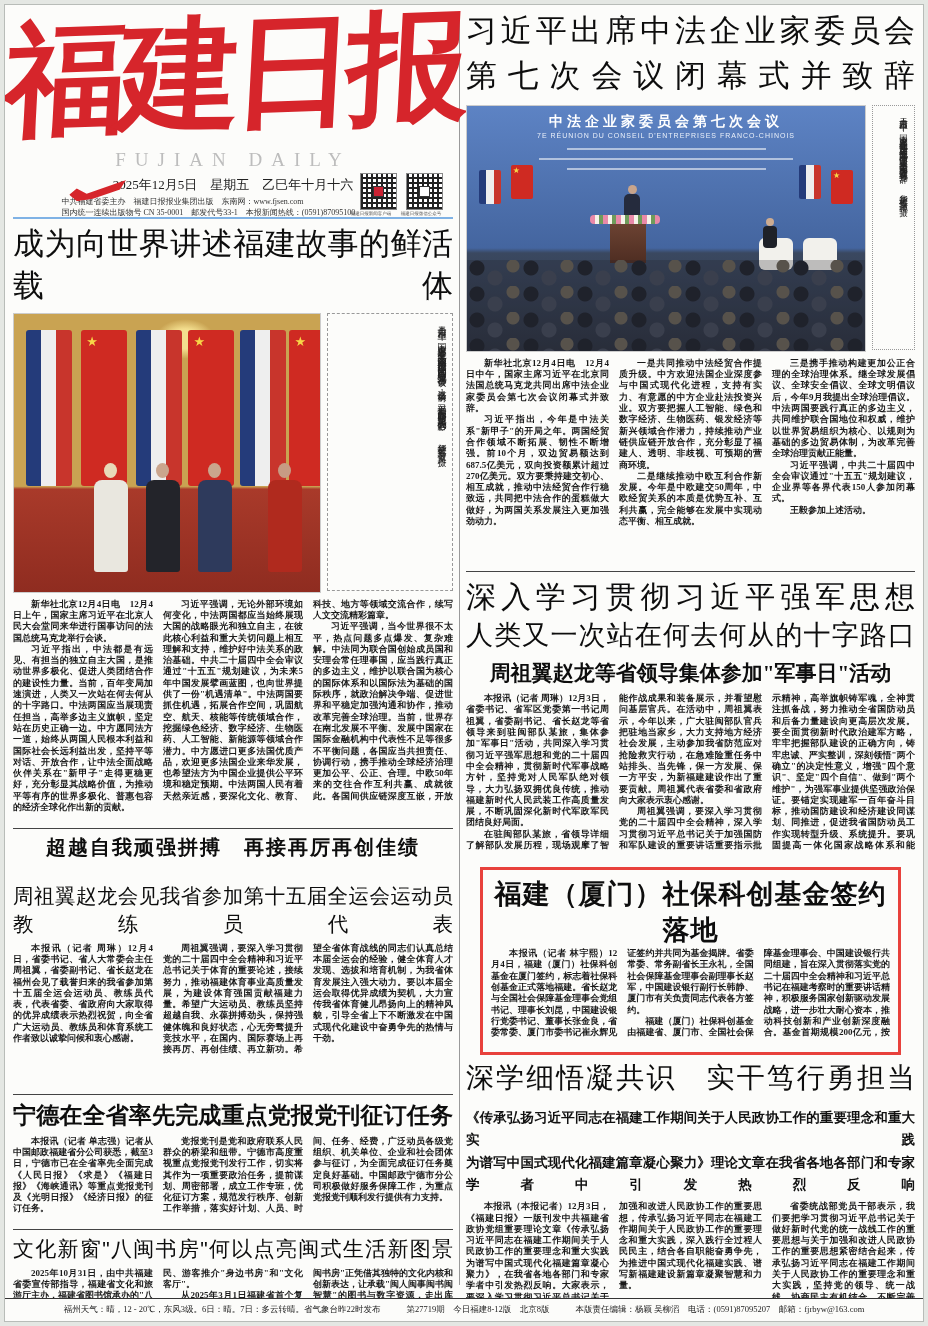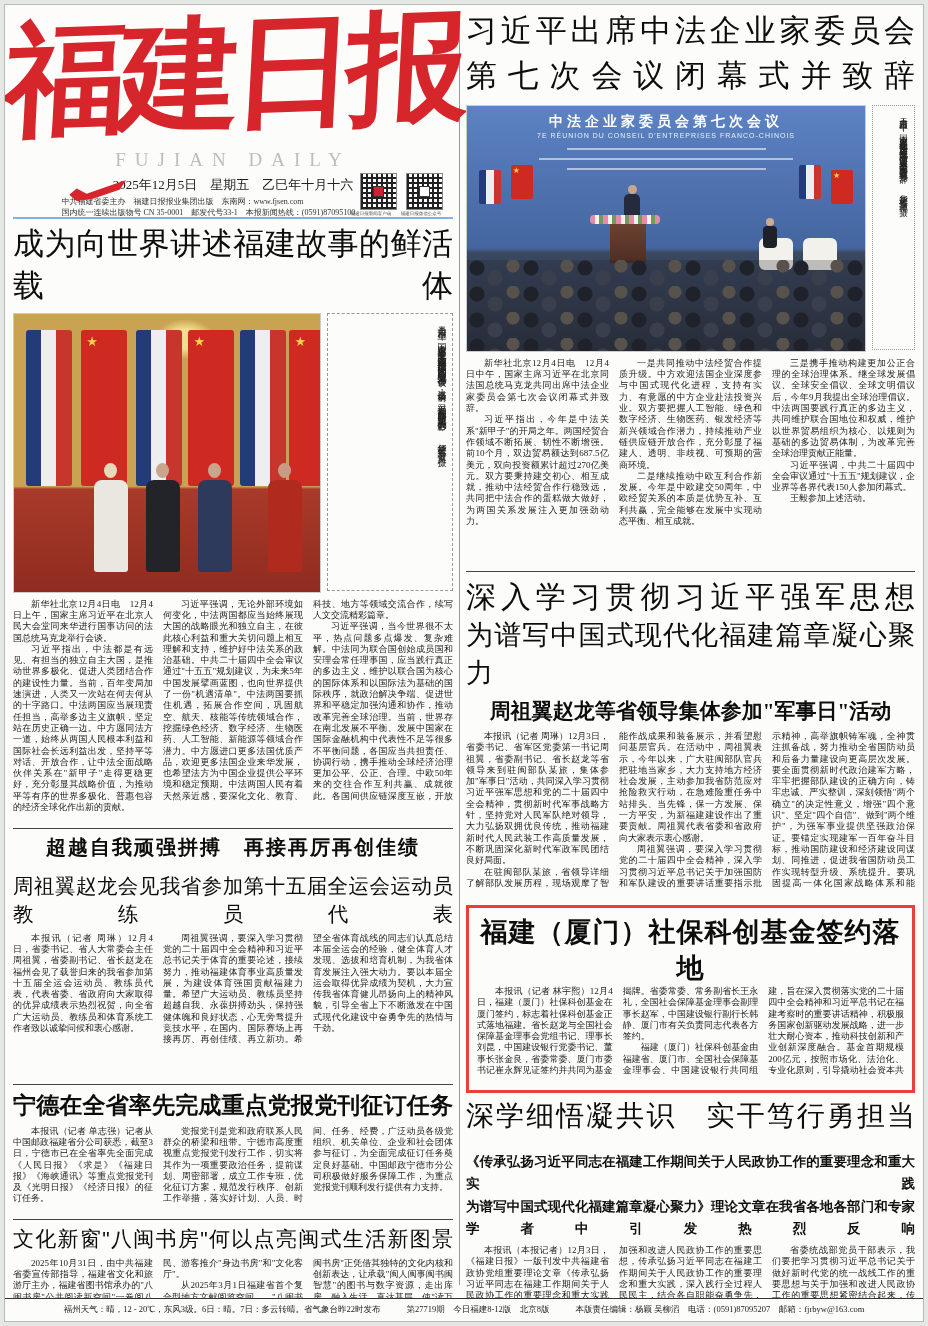--- a/index.html
+++ b/index.html
@@ -26,21 +26,21 @@
   .blue-rule{height:2px;background:#7fb2e5;margin:2px 0 4px;}
 
   
   .h-sans{font-family:"Liberation Sans",sans-serif;font-weight:normal;color:#0d0d0d;text-align:justify;text-align-last:justify;}
   .h-serif{font-family:"Liberation Serif",serif;font-weight:bold;color:#0d0d0d;}
   .center{text-align:center;text-align-last:center;}
 
   
   .cols{column-gap:10px;font-size:9px;line-height:11.3px;text-align:justify;overflow:hidden;}
   .cols p{margin:0;text-indent:2em;}
-  .c3{column-count:3;}
+  .c3{column-count:3;font-weight:bold;}
 
   hr.sec{border:none;border-top:1px solid #444;margin:5px 0;}
 
   
   .photo-row{display:flex;gap:6px;}
   .cap-v{writing-mode:vertical-rl;font-size:9px;line-height:1.55;border:1px dashed #999;padding:5px 4px;color:#222;letter-spacing:1px;overflow:hidden;}
   .photo{position:relative;overflow:hidden;border:1px solid #ccc;}
 
   
   .scene-hall{background:linear-gradient(180deg,#c9a352 0%,#c9a352 62%,#a93a2a 63%,#8f2c20 100%);}
@@ -75,21 +75,21 @@
   .chair{position:absolute;top:54%;width:34px;height:32px;background:#f2f1ec;border-radius:6px;}
   .sitter{position:absolute;top:49%;width:14px;height:22px;background:#1e2128;border-radius:4px;}
   .sitter:before{content:"";position:absolute;top:-8px;left:3px;width:8px;height:8px;border-radius:50%;background:#cdab90;}
   .audience{position:absolute;bottom:0;width:100%;height:37%;
      background-image:radial-gradient(circle at 10px 8px,#1f222b 0 7px,transparent 8px),
                       radial-gradient(circle at 28px 18px,#3a3f4d 0 7px,transparent 8px),
                       radial-gradient(circle at 46px 6px,#57524b 0 6px,transparent 7px);
      background-size:54px 26px;background-color:rgba(30,32,40,.25);}
 
   
-  .redbox{border:3px solid #e8413c;padding:6px 8px 8px;margin:6px 0 4px;}
+  .redbox{border:3px solid #e8413c;padding:6px 8px 8px;margin:6px 14px 4px;}
 
   
   .sub-kai{font-size:13.5px;font-weight:bold;line-height:1.65;text-align:justify;text-align-last:justify;color:#111;}
 
   
   .footer{position:absolute;left:0;right:0;bottom:0;height:22px;border-top:1px solid #333;display:flex;align-items:center;justify-content:center;gap:26px;font-size:8.5px;color:#222;background:#fcfcfa;}
 </style>
 </head>
 <body>
 
@@ -149,21 +149,21 @@
             <p>习近平指出，中法都是有远见、有担当的独立自主大国，是推动世界多极化、促进人类团结合作的建设性力量。当前，百年变局加速演进，人类又一次站在何去何从的十字路口。中法两国应当展现责任担当，高举多边主义旗帜，坚定站在历史正确一边。中方愿同法方一道，始终从两国人民根本利益和国际社会长远利益出发，坚持平等对话、开放合作，让中法全面战略伙伴关系在"新甲子"走得更稳更好，充分彰显其战略价值，为推动平等有序的世界多极化、普惠包容的经济全球化作出新的贡献。</p>
             <p>习近平强调，无论外部环境如何变化，中法两国都应当始终展现大国的战略眼光和独立自主，在彼此核心利益和重大关切问题上相互理解和支持，维护好中法关系的政治基础。中共二十届四中全会审议通过"十五五"规划建议，为未来5年中国发展擘画蓝图，也向世界提供了一份"机遇清单"。中法两国要抓住机遇，拓展合作空间，巩固航空、航天、核能等传统领域合作，挖掘绿色经济、数字经济、生物医药、人工智能、新能源等领域合作潜力。中方愿进口更多法国优质产品，欢迎更多法国企业来华发展，也希望法方为中国企业提供公平环境和稳定预期。中法两国人民有着天然亲近感，要深化文化、教育、科技、地方等领域交流合作，续写人文交流精彩篇章。</p>
             <p>习近平强调，当今世界很不太平，热点问题多点爆发、复杂难解。中法同为联合国创始成员国和安理会常任理事国，应当践行真正的多边主义，维护以联合国为核心的国际体系和以国际法为基础的国际秩序，就政治解决争端、促进世界和平稳定加强沟通和协作，推动改革完善全球治理。当前，世界存在南北发展不平衡、发展中国家在国际金融机构中代表性不足等很多不平衡问题，各国应当共担责任、协调行动，携手推动全球经济治理更加公平、公正、合理。中欧50年来的交往合作互利共赢、成就彼此。各国间供应链深度互嵌，开放合作带来机遇发展，"脱钩断链"意味着自我封闭。（下转第二版）</p>
           </div>
       </div>
 
       <hr class="sec">
 
       <div>
         <div class="h-serif center" style="font-size:20px;letter-spacing:2px">超越自我顽强拼搏　再接再厉再创佳绩</div>
-        <div class="h-sans" style="font-size:20.5px;margin:11px 0 5px">周祖翼赵龙会见我省参加第十五届全运会运动员教练员代表</div>
+        <div class="h-sans" style="font-size:20.5px;margin:21px 0 5px">周祖翼赵龙会见我省参加第十五届全运会运动员教练员代表</div>
         <div class="cols c3" style="height:146px">
             <p>本报讯（记者 周琳）12月4日，省委书记、省人大常委会主任周祖翼，省委副书记、省长赵龙在福州会见了载誉归来的我省参加第十五届全运会运动员、教练员代表，代表省委、省政府向大家取得的优异成绩表示热烈祝贺，向全省广大运动员、教练员和体育系统工作者致以诚挚问候和衷心感谢。</p>
             <p>周祖翼强调，要深入学习贯彻党的二十届四中全会精神和习近平总书记关于体育的重要论述，接续努力，推动福建体育事业高质量发展，为建设体育强国贡献福建力量。希望广大运动员、教练员坚持超越自我、永葆拼搏劲头，保持强健体魄和良好状态，心无旁骛提升竞技水平，在国内、国际赛场上再接再厉、再创佳绩、再立新功。希望全省体育战线的同志们认真总结本届全运会的经验，健全体育人才发现、选拔和培育机制，为我省体育发展注入强大动力。要以本届全运会取得优异成绩为契机，大力宣传我省体育健儿昂扬向上的精神风貌，引导全省上下不断激发在中国式现代化建设中奋勇争先的热情与干劲。</p>
           </div>
       </div>
 
       <hr class="sec">
 
       <div>
         <div class="h-serif" style="font-size:23px;text-align:justify;text-align-last:justify;margin-bottom:5px">宁德在全省率先完成重点党报党刊征订任务</div>
@@ -220,39 +220,39 @@
             <p>三是携手推动构建更加公正合理的全球治理体系。继全球发展倡议、全球安全倡议、全球文明倡议后，今年9月我提出全球治理倡议。中法两国要践行真正的多边主义，共同维护联合国地位和权威，维护以世界贸易组织为核心、以规则为基础的多边贸易体制，为改革完善全球治理贡献正能量。</p>
             <p>习近平强调，中共二十届四中全会审议通过"十五五"规划建议，企业界等各界代表150人参加闭幕式。</p>
             <p>王毅参加上述活动。</p>
           </div>
       </div>
 
       <hr class="sec">
 
       <div>
         <div class="h-sans" style="font-size:30px;line-height:1.35">深入学习贯彻习近平强军思想</div>
-        <div class="h-sans" style="font-size:27px;line-height:1.4">为谱写中国式现代化福建篇章凝心聚力</div>
+        <div class="h-sans" style="font-size:27px;line-height:1.4">人类又一次站在何去何从的十字路口</div>
         <div class="h-serif center" style="font-size:21px;margin:4px 0 6px">周祖翼赵龙等省领导集体参加"军事日"活动</div>
         <div class="cols c3" style="height:168px">
             <p>本报讯（记者 周琳）12月3日，省委书记、省军区党委第一书记周祖翼，省委副书记、省长赵龙等省领导来到驻闽部队某旅，集体参加"军事日"活动，共同深入学习贯彻习近平强军思想和党的二十届四中全会精神，贯彻新时代军事战略方针，坚持党对人民军队绝对领导，大力弘扬双拥优良传统，推动福建新时代人民武装工作高质量发展，不断巩固深化新时代军政军民团结良好局面。</p>
             <p>在驻闽部队某旅，省领导详细了解部队发展历程，现场观摩了智能作战成果和装备展示，并看望慰问基层官兵。在活动中，周祖翼表示，今年以来，广大驻闽部队官兵把驻地当家乡，大力支持地方经济社会发展，主动参加我省防范应对抢险救灾行动，在急难险重任务中站排头、当先锋，保一方发展、保一方平安，为新福建建设作出了重要贡献。周祖翼代表省委和省政府向大家表示衷心感谢。</p>
             <p>周祖翼强调，要深入学习贯彻党的二十届四中全会精神，深入学习贯彻习近平总书记关于加强国防和军队建设的重要讲话重要指示批示精神，高举旗帜铸军魂，全神贯注抓备战，努力推动全省国防动员和后备力量建设向更高层次发展。要全面贯彻新时代政治建军方略，牢牢把握部队建设的正确方向，铸牢忠诚、严实整训，深刻领悟"两个确立"的决定性意义，增强"四个意识"、坚定"四个自信"、做到"两个维护"，为强军事业提供坚强政治保证。要锚定实现建军一百年奋斗目标，推动国防建设和经济建设同谋划、同推进，促进我省国防动员工作实现转型升级、系统提升。要巩固提高一体化国家战略体系和能力，加快新兴领域战略能力建设，促进新质生产力同新质战斗力高效融合。</p>
           </div>
       </div>
 
       <div class="redbox">
         <div class="h-serif center" style="font-size:27px;letter-spacing:1px">福建（厦门）社保科创基金签约落地</div>
         <div class="cols c3" style="height:96px">
             <p>本报讯（记者 林宇熙）12月4日，福建（厦门）社保科创基金在厦门签约，标志着社保科创基金正式落地福建。省长赵龙与全国社会保障基金理事会党组书记、理事长刘昆，中国建设银行党委书记、董事长张金良，省委常委、厦门市委书记崔永辉见证签约并共同为基金揭牌。省委常委、常务副省长王永礼，全国社会保障基金理事会副理事长赵军，中国建设银行副行长韩静、厦门市有关负责同志代表各方签约。</p>
             <p>福建（厦门）社保科创基金由福建省、厦门市、全国社会保障基金理事会、中国建设银行共同组建，旨在深入贯彻落实党的二十届四中全会精神和习近平总书记在福建考察时的重要讲话精神，积极服务国家创新驱动发展战略，进一步壮大耐心资本，推动科技创新和产业创新深度融合。基金首期规模200亿元，按照市场化、法治化、专业化原则，引导撬动社会资本共同赋能科技创新，因地制宜发展新质生产力，加快构建体现福建特色现代化产业体系。</p>
           </div>
       </div>
 
       <div>
-        <div class="h-sans" style="font-size:28px;margin-bottom:16px">深学细悟凝共识　实干笃行勇担当</div>
+        <div class="h-sans" style="font-size:28px;margin-bottom:10px">深学细悟凝共识　实干笃行勇担当</div>
         <div class="sub-kai">《传承弘扬习近平同志在福建工作期间关于人民政协工作的重要理念和重大实践</div>
         <div class="sub-kai" style="margin-bottom:5px">为谱写中国式现代化福建篇章凝心聚力》理论文章在我省各地各部门和专家学者中引发热烈反响</div>
         <div class="cols c3" style="height:106px">
             <p>本报讯（本报记者）12月3日，《福建日报》一版刊发中共福建省政协党组重要理论文章《传承弘扬习近平同志在福建工作期间关于人民政协工作的重要理念和重大实践 为谱写中国式现代化福建篇章凝心聚力》，在我省各地各部门和专家学者中引发热烈反响。大家表示，要深入学习贯彻习近平总书记关于加强和改进人民政协工作的重要思想，传承弘扬习近平同志在福建工作期间关于人民政协工作的重要理念和重大实践，深入践行全过程人民民主，结合各自职能奋勇争先，为推进中国式现代化福建实践、谱写新福建建设新篇章凝聚智慧和力量。</p>
             <p>省委统战部党员干部表示，我们要把学习贯彻习近平总书记关于做好新时代党的统一战线工作的重要思想与关于加强和改进人民政协工作的重要思想紧密结合起来，传承弘扬习近平同志在福建工作期间关于人民政协工作的重要理念和重大实践，坚持党的领导、统一战线、协商民主有机结合，不断完善大统战工作格局，推动落实统战工作责任制，强化思想政治引领、夯实工作基础，支持指导党外代表人士在政协平台履职尽责，为福建在中国式现代化建设中奋勇争先齐众心、汇众力、聚众智。</p>
           </div>
       </div>
 
     </div>
   </div>

